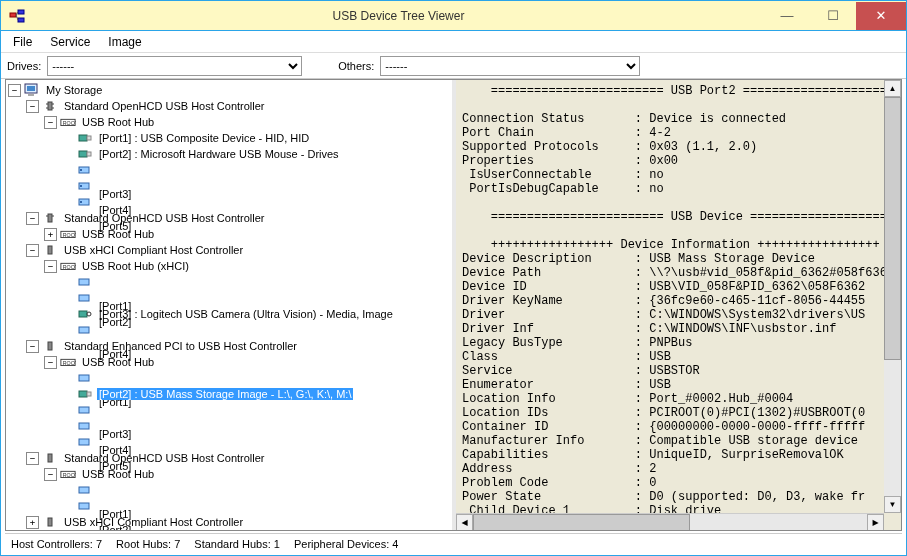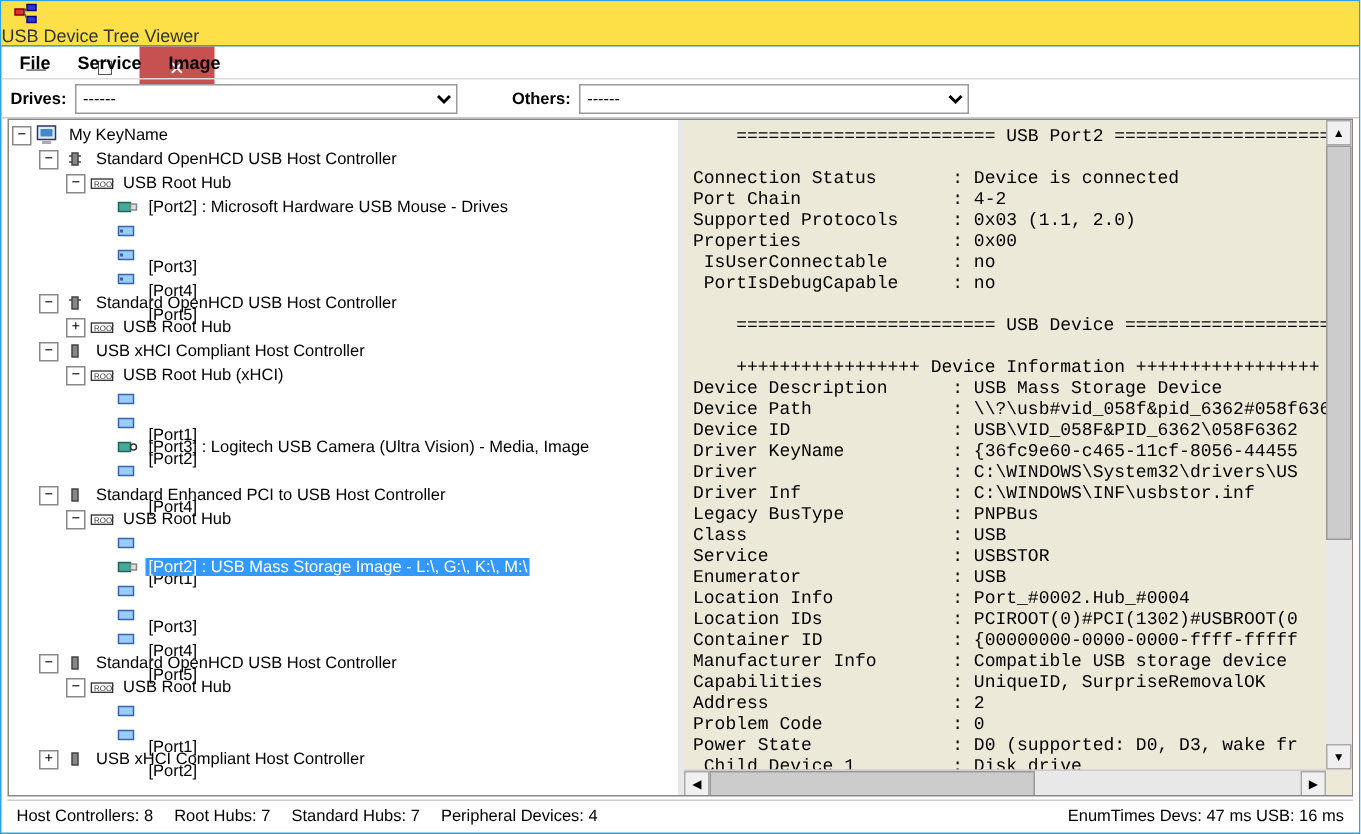--- a/index.html
+++ b/index.html
@@ -1,32 +1,32 @@
 <!DOCTYPE html>
 <html><head>
 <meta charset="utf-8">
 <style>
 * { margin: 0; padding: 0; box-sizing: border-box; }
 body { font-family: "Segoe UI", Tahoma, sans-serif; font-size: 11px; background: #fff; overflow: hidden; }
 .window { width: 907px; height: 556px; border: 1px solid #2aa4e8; display: flex; flex-direction: column; }
 
-.titlebar { height: 30px; background: #fde047; display: flex; align-items: flex-start; color: #333; border-bottom: 1px solid #2aa4e8; flex-direction: column; }
+.titlebar { height: 30px; background: #fef9c3; display: flex; align-items: center; color: #333; border-bottom: 1px solid #2aa4e8; }
 .titlebar-icon { width: 20px; height: 20px; margin: 0 6px; display: flex; align-items: center; justify-content: center; }
 .titlebar-icon svg { width: 16px; height: 16px; }
 .titlebar-title { flex: 1; text-align: center; font-size: 12px; }
 .titlebar-btns { display: flex; }
 .titlebar-btn { width: 46px; height: 28px; display: flex; align-items: center; justify-content: center; font-size: 13px; cursor: default; }
 .titlebar-btn.close { background: #c75050; color: #fff; width: 50px; }
 .titlebar-btn:not(.close) { color: #555; }
 
 .menubar { height: 22px; display: flex; align-items: center; padding: 0 4px; gap: 2px; font-size: 12px; border-bottom: 1px solid #ddd; }
-.menubar-item { padding: 0 8px; cursor: default; font-weight: bold; }
+.menubar-item { padding: 0 8px; cursor: default; }
 
 .toolbar { height: 26px; display: flex; align-items: center; padding: 2px 6px; gap: 6px; border-bottom: 1px solid #ccc; }
-.toolbar label { font-size: 11px; font-weight: bold; }
+.toolbar label { font-size: 11px; }
 .toolbar select { font-size: 11px; height: 20px; border: 1px solid #999; background: #fff; }
 .drives-select { width: 255px; margin-right: 30px; }
 .others-select { width: 260px; }
 
 .content { flex: 1; display: flex; border: 1px solid #888; margin: 0 4px; overflow: hidden; background: #fff; }
 
 .tree-panel { width: 450px; overflow: auto; border-right: 4px solid #e8e8e8; position: relative; padding: 2px 0 2px 2px; background: #fff; }
 .tree-node { display: flex; align-items: center; height: 16px; white-space: nowrap; font-size: 11px; cursor: default; }
 .expander { width: 13px; height: 13px; border: 1px solid #888; background: #fff; display: flex; align-items: center; justify-content: center; font-size: 9px; line-height: 1; margin-right: 2px; font-family: monospace; }
 .node-icon { width: 18px; height: 14px; margin-right: 3px; display: flex; align-items: center; justify-content: center; }
@@ -97,21 +97,21 @@
 
       <div class="tree-node" style="padding-left:0px">
         <span class="expander">−</span>
         <span class="node-icon ic-computer">
             <svg viewBox="0 0 16 14">
               <rect x="1" y="1" width="12" height="9" fill="#ddeeff" stroke="#336"></rect>
               <rect x="3" y="3" width="8" height="5" fill="#4488cc"></rect>
               <rect x="4" y="11" width="6" height="2" fill="#aaa"></rect>
             </svg>
           </span>
-        <span class="node-label">My KeyName</span>
+        <span class="node-label">My Storage</span>
       </div>
 
       <div class="tree-node" style="padding-left:18px">
         <span class="expander">−</span>
         <span class="node-icon ic-host">
             <svg viewBox="0 0 16 14">
               <rect x="6" y="3" width="4" height="8" fill="#888" stroke="#444"></rect>
               <line x1="4" y1="5" x2="6" y2="5" stroke="#444"></line>
               <line x1="4" y1="9" x2="6" y2="9" stroke="#444"></line>
               <line x1="10" y1="5" x2="12" y2="5" stroke="#444"></line>
@@ -122,20 +122,29 @@
       </div>
       <div class="tree-node" style="padding-left:36px">
         <span class="expander">−</span>
         <span class="node-icon ic-hub">
             <svg viewBox="0 0 18 12">
               <rect x="1" y="3" width="16" height="7" fill="#fff" stroke="#333"></rect>
               <text x="3" y="9" font-size="6" fill="#333" font-family="sans-serif">ROOT</text>
             </svg>
           </span>
         <span class="node-label">USB Root Hub</span>
+      </div>
+      <div class="tree-node" style="padding-left:68px">
+        <span class="node-icon ic-port">
+            <svg viewBox="0 0 16 12">
+              <rect x="2" y="3" width="8" height="6" fill="#4a9" stroke="#265"></rect>
+              <rect x="10" y="4" width="4" height="4" fill="#ddd" stroke="#888"></rect>
+            </svg>
+          </span>
+        <span class="node-label">[Port1] : USB Composite Device - HID, HID</span>
       </div>
       <div class="tree-node" style="padding-left:68px">
         <span class="node-icon ic-port">
             <svg viewBox="0 0 16 12">
               <rect x="2" y="3" width="8" height="6" fill="#4a9" stroke="#265"></rect>
               <rect x="10" y="4" width="4" height="4" fill="#ddd" stroke="#888"></rect>
             </svg>
           </span>
         <span class="node-label">[Port2] : Microsoft Hardware USB Mouse - Drives</span>
       </div>
@@ -394,21 +403,20 @@
         <div class="scroll-h-track">
             <div class="scroll-h-thumb"></div>
           </div>
         <div class="scroll-h-btn">▶</div>
       </div>
     </div>
 
   </div>
 
   <div class="statusbar">
-    <span>Host Controllers: 8</span>
+    <span>Host Controllers: 7</span>
     <span>Root Hubs: 7</span>
-    <span>Standard Hubs: 7</span>
+    <span>Standard Hubs: 1</span>
     <span>Peripheral Devices: 4</span>
     <span class="grow"></span>
-    <span>EnumTimes   Devs: 47 ms    USB: 16 ms</span>
   </div>
 
 </div>
 
 </body></html>

